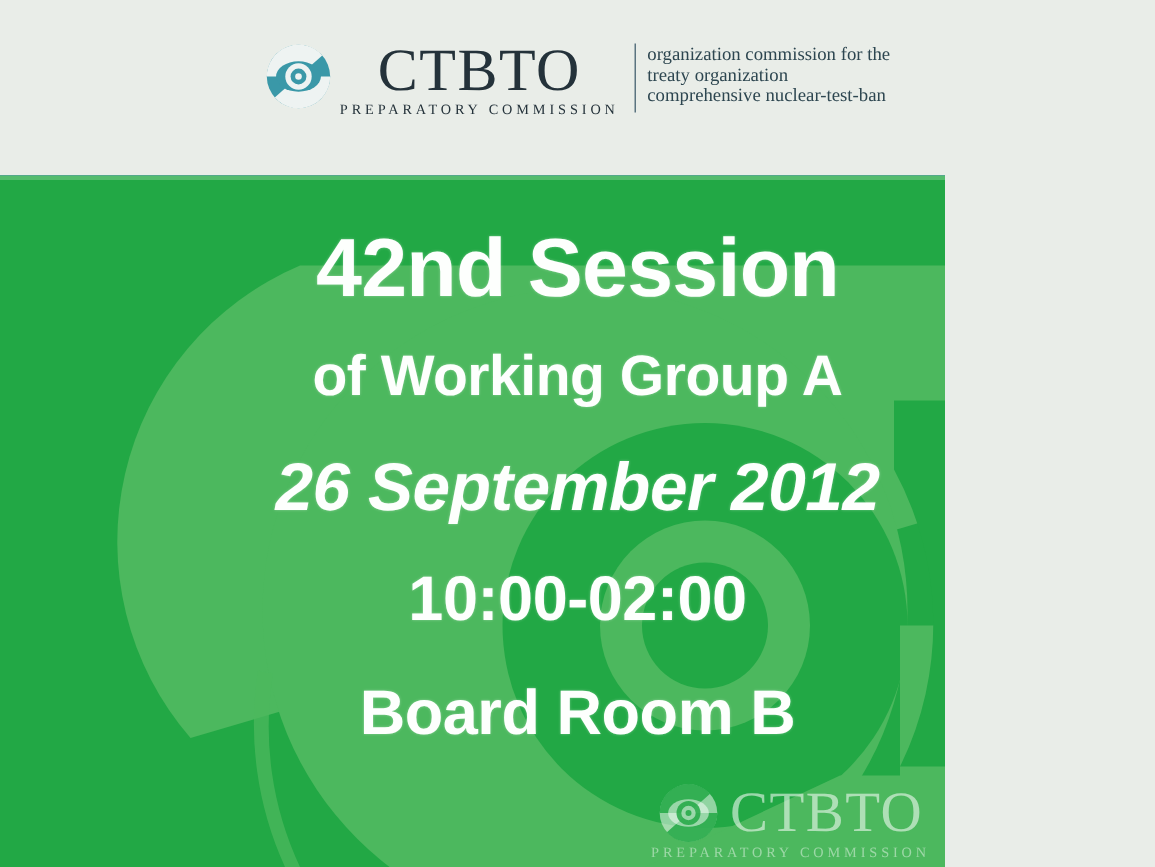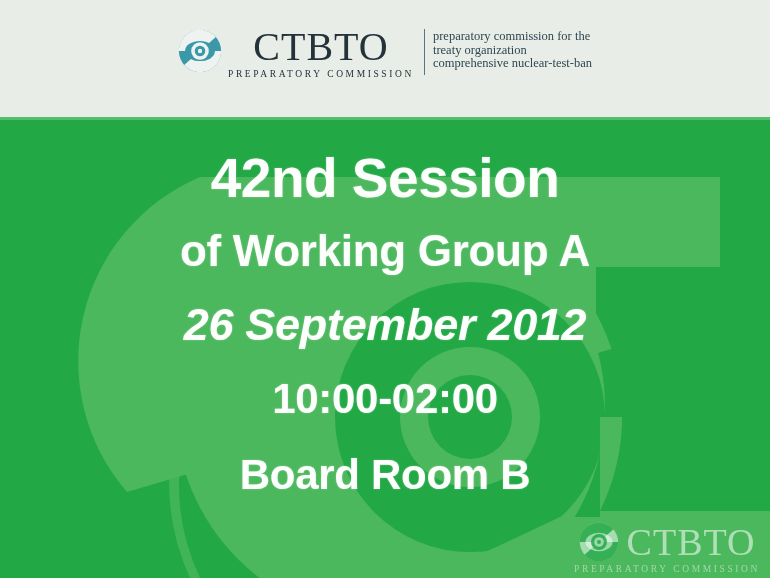--- a/index.html
+++ b/index.html
@@ -4,21 +4,21 @@
 <style>
   * { margin:0; padding:0; box-sizing:border-box; }
   html, body { width:770px; height:578px; }
   body {
     font-family:"Liberation Sans", sans-serif;
     background:#e9ede8;
     overflow:hidden;
   }
   #slide {
     position:relative;
-    width:770px; height:578px;
+    width:630px; height:578px;
     overflow:hidden;
     background:#1d4ed8;
   }
 
   
   #header-band {
     position:absolute; left:0; top:0;
     width:770px; height:117px;
     background:#e9ede8;
     display:flex; align-items:center; justify-content:center;
@@ -104,21 +104,21 @@
     text-align:center;
     white-space:nowrap;
     text-shadow:0 0 2px rgba(255,255,255,.35);
   }
   .t-big {
     font-size:55px;
     line-height:70px;
     letter-spacing:-0.5px;
   }
   .t-mid {
-    font-size:44px;
+    font-size:38px;
     line-height:76px;
     letter-spacing:-0.3px;
   }
   .t-mid2 {
     font-size:45px;
     line-height:72px;
     letter-spacing:-0.3px;
     font-style:italic;
   }
   .t-small {
@@ -190,21 +190,21 @@
 
         <div id="wordmark-block">
           <div id="wordmark">CTBTO</div>
           <div id="wordmark-sub">PREPARATORY COMMISSION</div>
         </div>
       </div>
 
       <div id="logo-divider"></div>
 
       <div id="tagline">
-        <div>preparatory commission for the</div>
+        <div>organization commission for the</div>
         <div>treaty organization</div>
         <div>comprehensive nuclear-test-ban</div>
       </div>
 
     </div>
   </div>
 
   <div id="green-field">
     <svg id="watermark-bg" viewBox="0 0 770 461" preserveAspectRatio="none">
 

